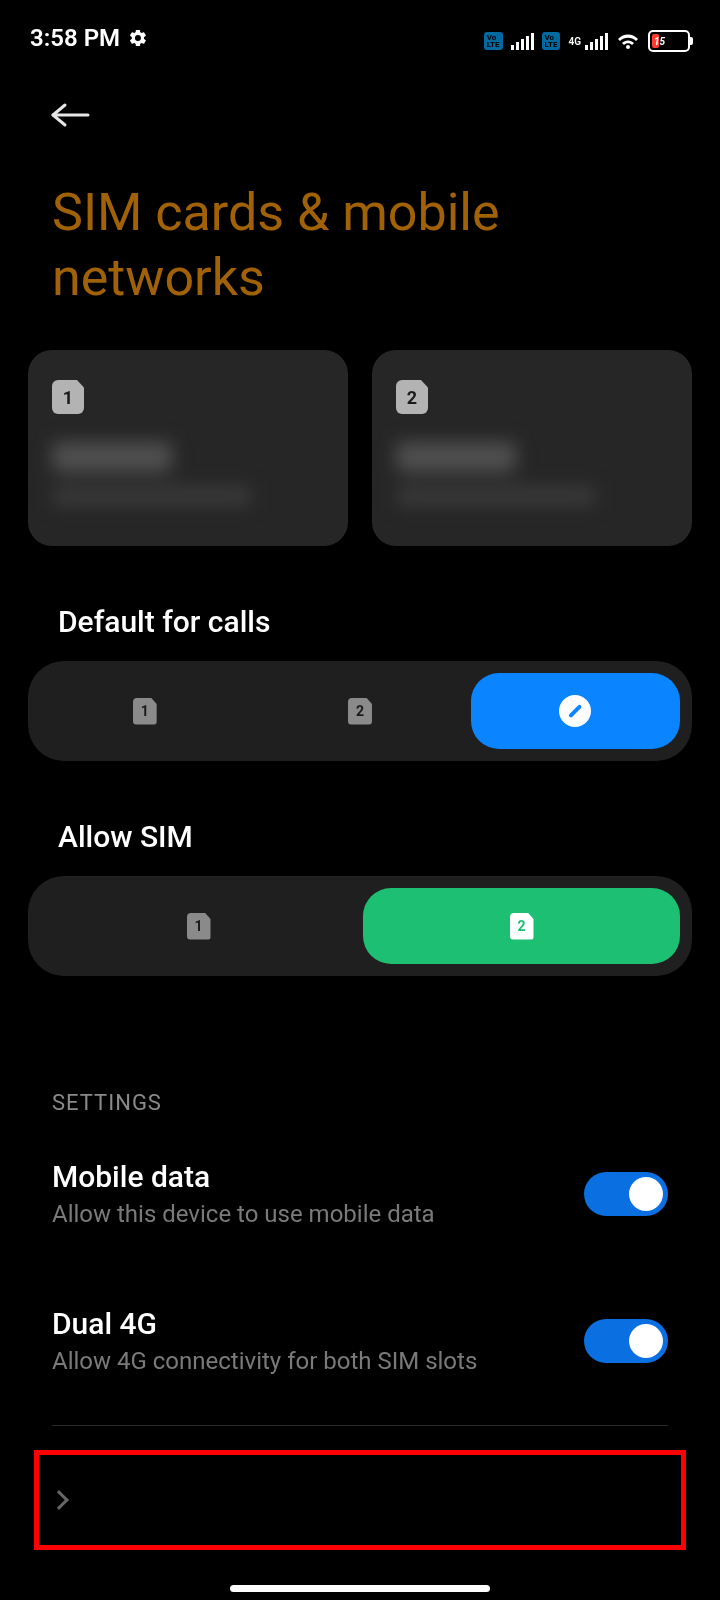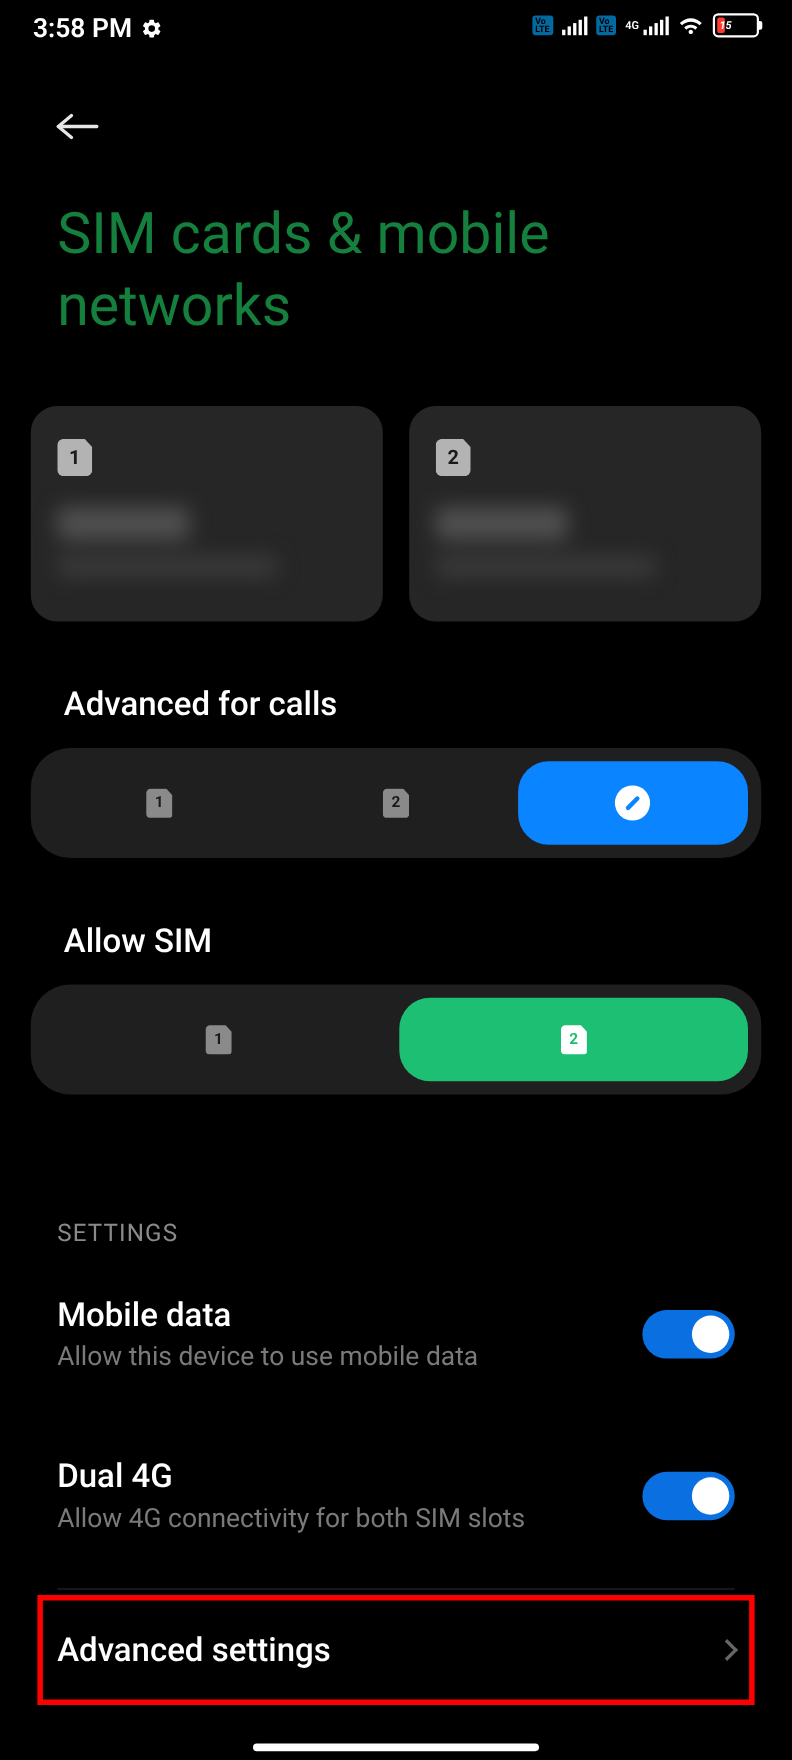--- a/index.html
+++ b/index.html
@@ -13,21 +13,21 @@
       height: 1600px;
       background: #000000;
       font-family: -apple-system, BlinkMacSystemFont, 'Segoe UI', Roboto, sans-serif;
       color: #ffffff;
       position: relative;
       overflow: hidden;
     }
     .status-bar {
       display: flex;
       justify-content: space-between;
-      align-items: flex-start;
+      align-items: flex-end;
       padding: 12px 30px 8px 30px;
       height: 60px;
     }
     .status-left {
       display: flex;
       align-items: center;
       gap: 8px;
     }
     .status-time {
       font-size: 24px;
@@ -119,22 +119,22 @@
       padding: 40px 50px 20px 50px;
     }
     .back-arrow {
       width: 42px;
       height: 30px;
       cursor: pointer;
     }
     .page-title {
       font-size: 52px;
       font-weight: 400;
-      color: #15803d;
-      padding: 26px 52px 59px 52px;
+      color: #a16207;
+      padding: 26px 52px 40px 52px;
       line-height: 1.25;
     }
     .sim-cards-row {
       display: flex;
       gap: 24px;
       padding: 0 28px;
     }
     .sim-card {
       flex: 1;
       background: #262626;
@@ -394,21 +394,21 @@
     <div class="sim-chip">
         <span>2</span>
       </div>
     <div class="sim-blur">
       <div class="sim-blur-line1"></div>
       <div class="sim-blur-line2"></div>
     </div>
   </div>
 </div>
 
-<div class="section-label">Advanced for calls</div>
+<div class="section-label">Default for calls</div>
 <div class="selector-box">
   <div class="selector-item">
     <div class="mini-sim">
         <span>1</span>
       </div>
   </div>
   <div class="selector-item">
     <div class="mini-sim">
         <span>2</span>
       </div>
@@ -452,19 +452,18 @@
     <div class="setting-desc">Allow 4G connectivity for both SIM slots</div>
   </div>
   <div class="toggle">
     <div class="toggle-knob"></div>
   </div>
 </div>
 
 <div class="divider"></div>
 
 <div class="advanced-row">
-  <div class="advanced-title">Advanced settings</div>
   <div class="chevron"></div>
 </div>
 
 <div class="highlight-box"></div>
 
 <div class="home-indicator"></div>
 
 </body></html>

